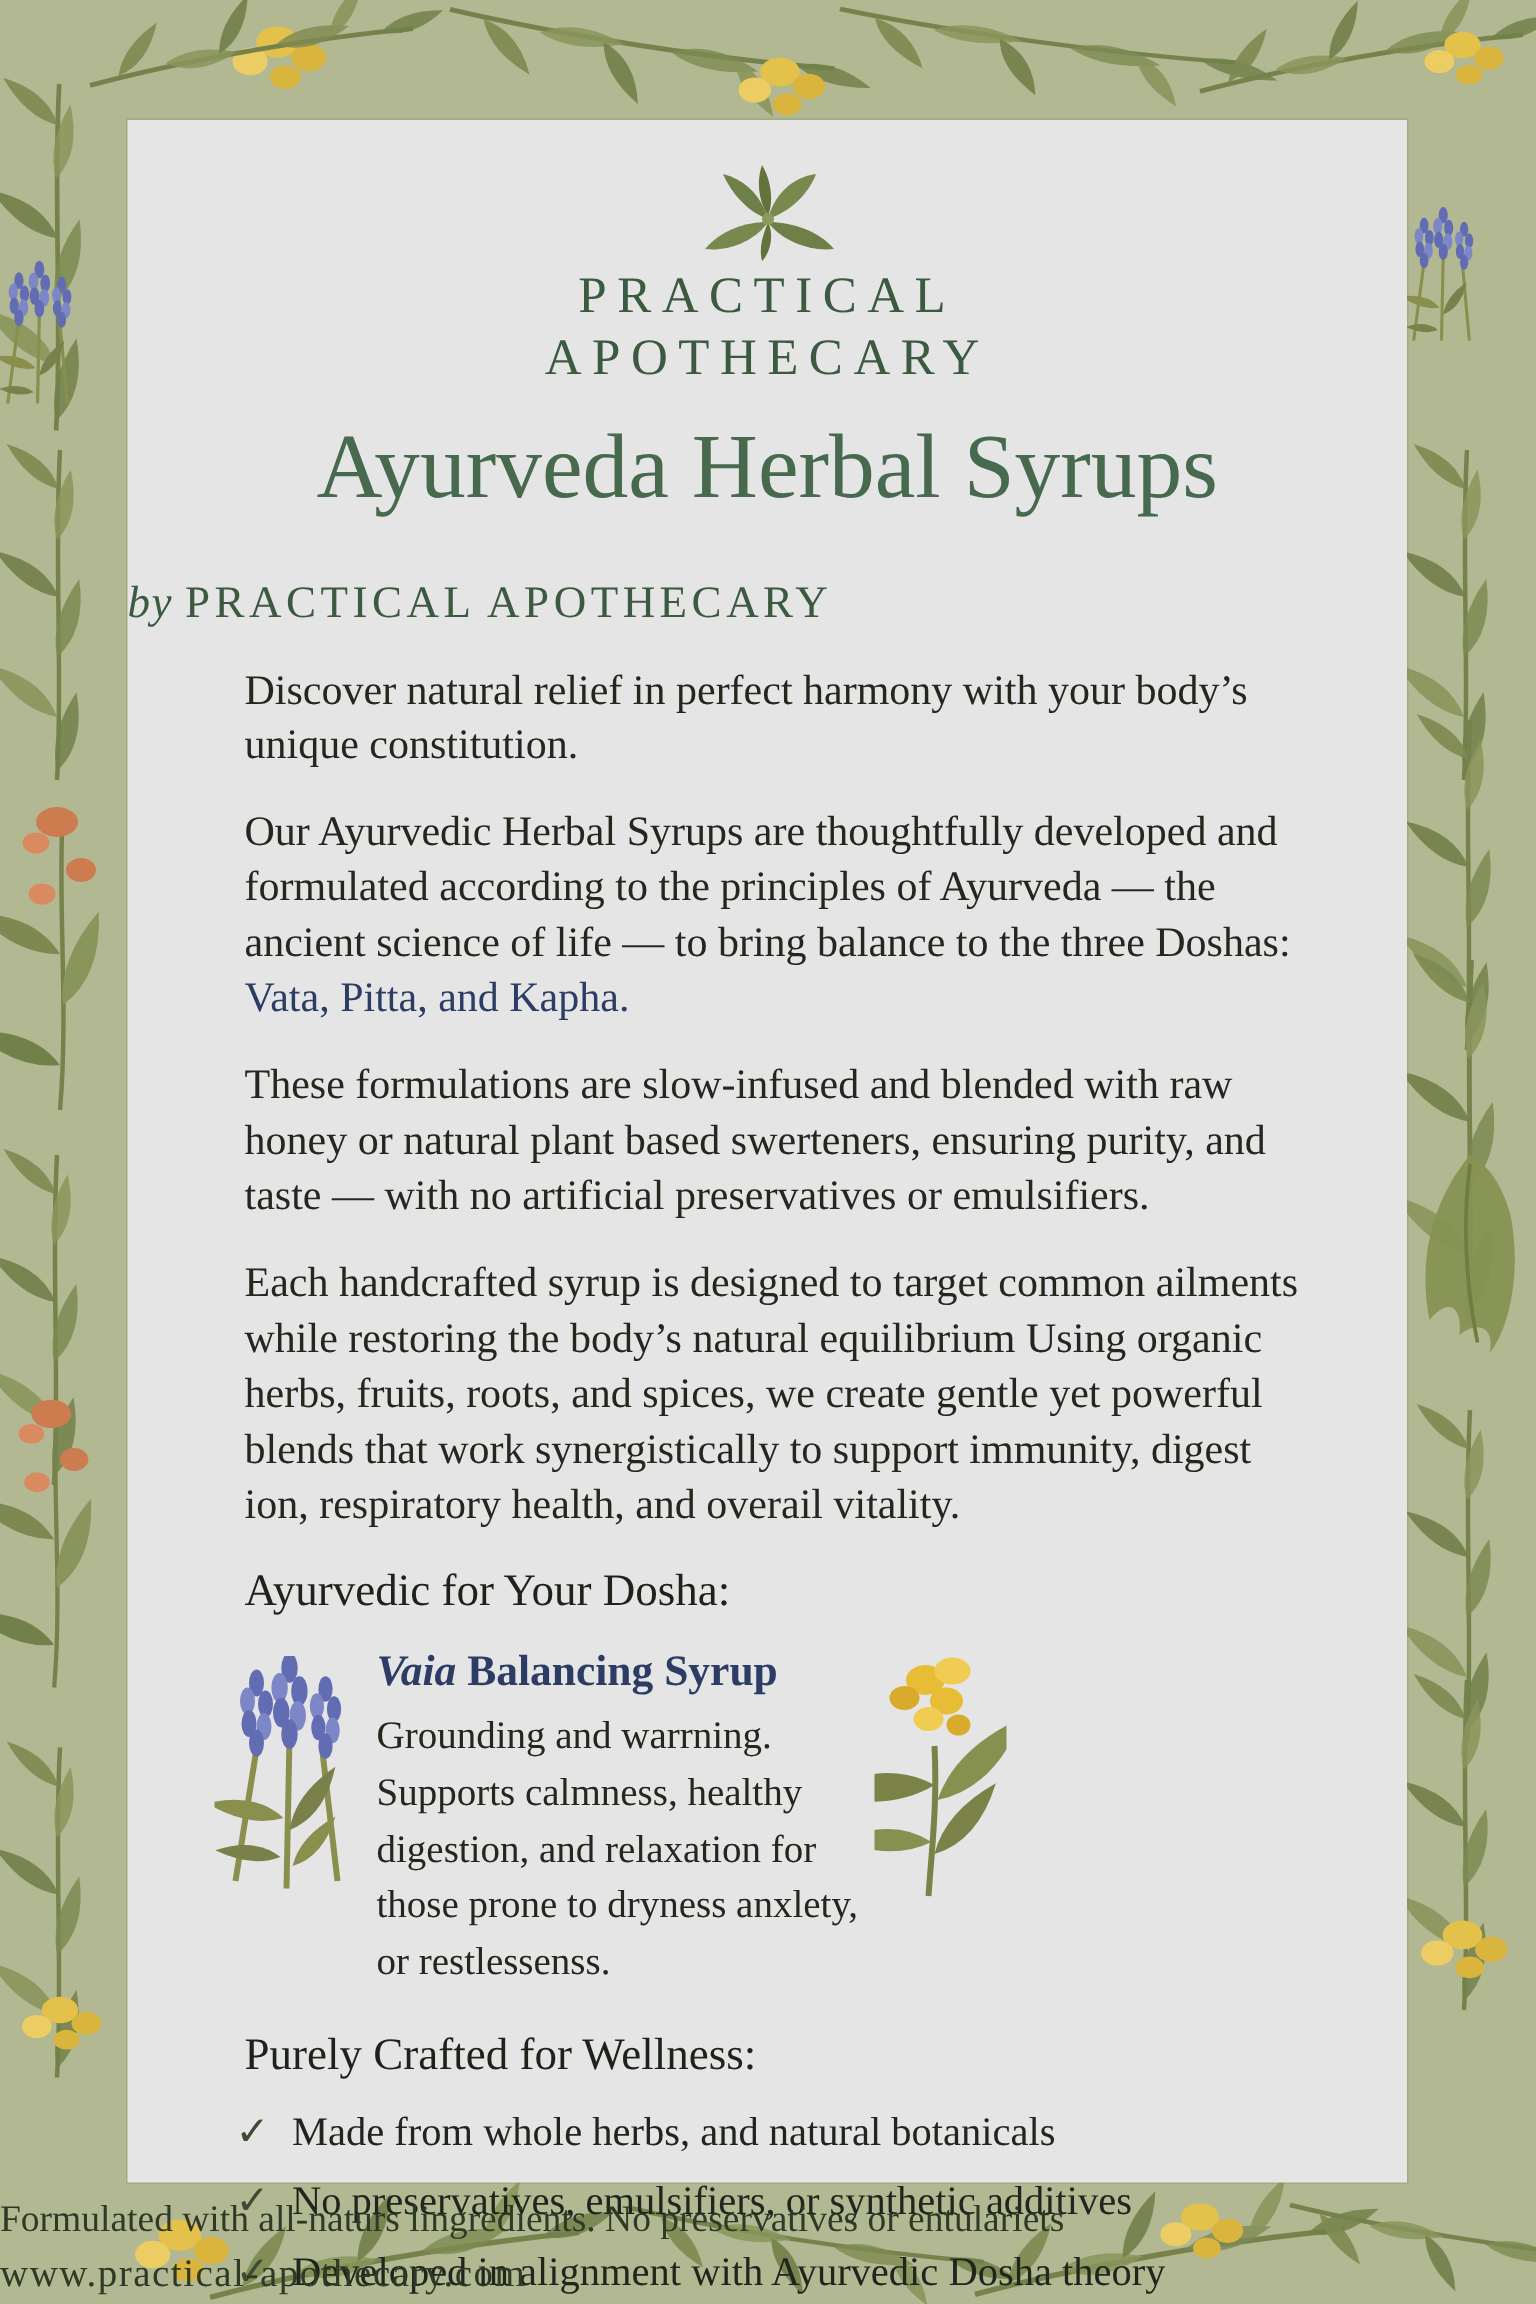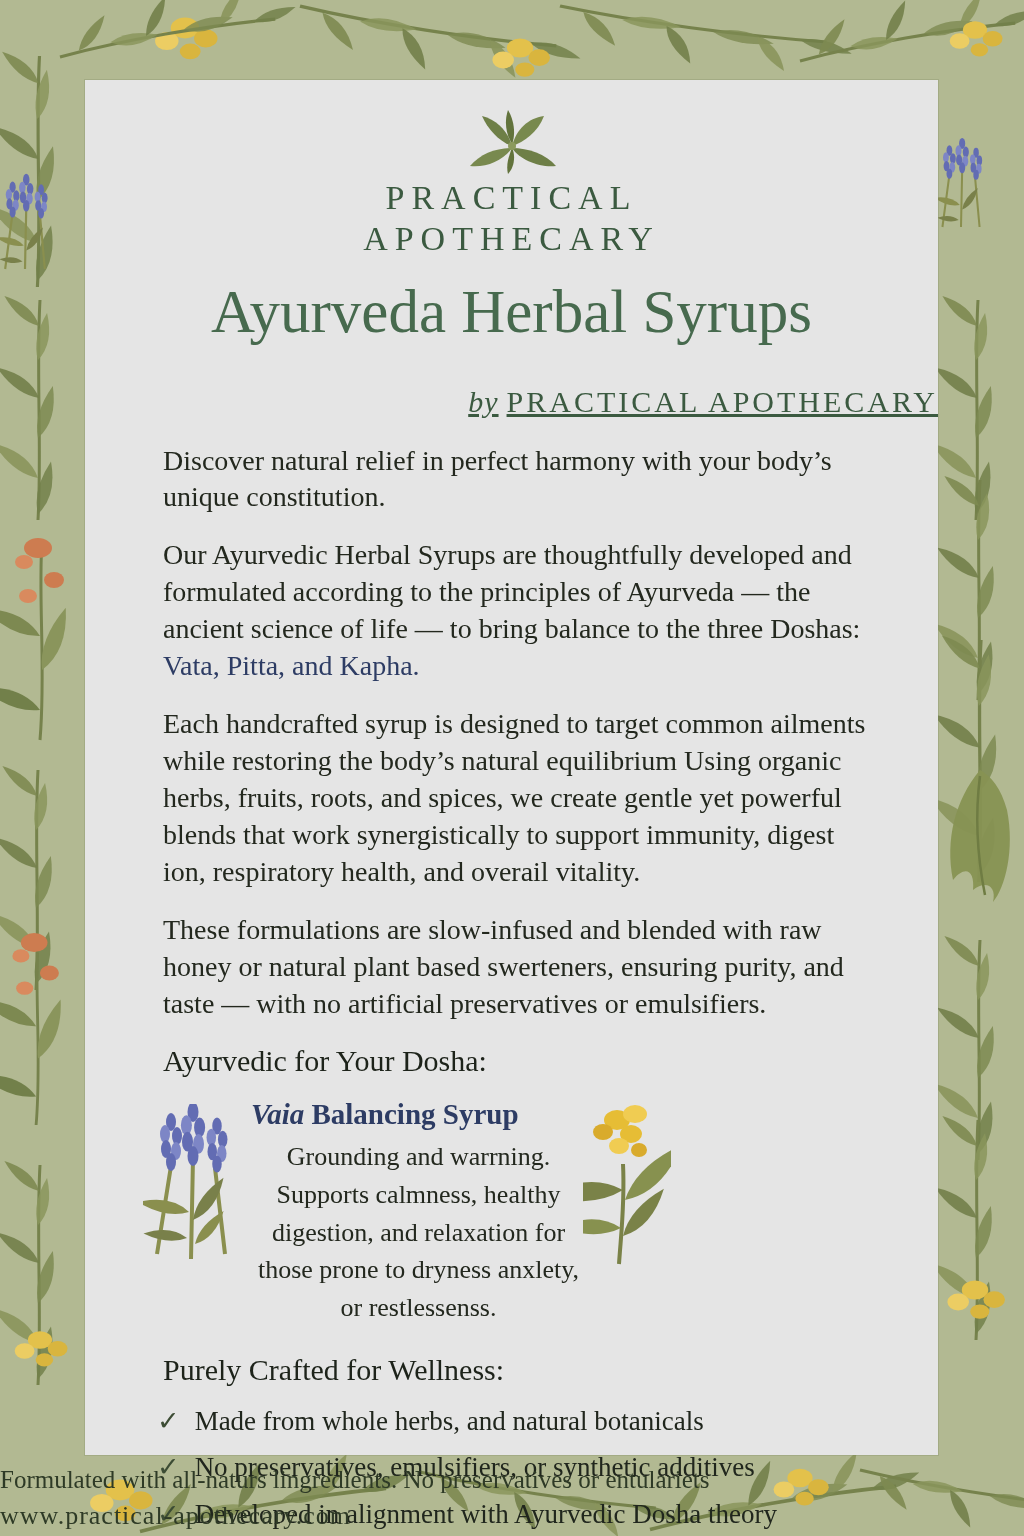--- a/index.html
+++ b/index.html
@@ -20,42 +20,41 @@
   .emblem{display:block;margin:30px auto 4px;width:112px;height:64px;}
   .brand{
     text-align:center;color:#3b5a40;font-size:34px;line-height:1.2;
     letter-spacing:7px;font-weight:500;
   }
   .page-title{
     text-align:center;color:#476a4e;font-size:61px;line-height:1.05;
     margin-top:20px;font-weight:500;
   }
   .subtitle{
-    text-align:right;color:#3b5a40;font-size:30px;margin-top:12px;
+    text-align:left;color:#3b5a40;font-size:30px;margin-top:12px;
     letter-spacing:3px;
-    text-decoration:underline;
   }
   .subtitle .by{font-style:italic;letter-spacing:1px;text-transform:lowercase;margin-right:8px;}
   .copy{margin:24px 55px 0 78px;color:#23281e;font-size:28px;line-height:1.32;}
   .copy p{margin:0 0 21px 0;}
   .accent-navy{color:#2d3c64;display:block;}
   .section-heading{
     margin:6px 0 0 78px;color:#1d231a;font-size:30px;font-weight:500;
   }
   .dosha-row{display:flex;margin:20px 30px 0 58px;}
   .dosha-col{display:flex;align-items:flex-start;}
   .dosha-col.vata{width:440px;}
   .dosha-col.kapha{width:395px;}
   .dosha-icon{flex:0 0 auto;margin-top:6px;}
   .dosha-text{margin-left:12px;}
   .dosha-title{font-size:29px;font-weight:bold;line-height:1.15;}
   .dosha-title.navy{color:#2d3c64;}
   .dosha-title.rust{color:#a33d1e;}
   .dosha-title .nm{font-style:italic;}
-  .dosha-desc{font-size:26px;line-height:1.45;color:#23281e;margin-top:7px;text-align:center;}
+  .dosha-desc{font-size:26px;line-height:1.45;color:#23281e;margin-top:7px;}
   .vata .dosha-desc{width:335px;}
   .kapha .dosha-desc{width:315px;}
   .wellness-heading{margin-top:26px;}
   .check-list{margin:16px 0 0 72px;list-style:none;padding:0;}
   .check-item{display:flex;gap:15px;font-size:27px;color:#20261d;margin-bottom:10px;line-height:1.35;}
   .check-glyph{color:#3c4c34;font-size:27px;}
   .page-footer{
     position:absolute;left:0;right:0;top:1466px;z-index:2;
     text-align:left;color:#2e3a26;
   }
@@ -184,22 +183,22 @@
 
     <h1 class="page-title">Ayurveda Herbal Syrups</h1>
 
     <div class="subtitle">
       <span class="by">by</span><span>PRACTICAL APOTHECARY</span>
     </div>
 
     <div class="copy">
       <p>Discover natural relief in perfect harmony with your body’s unique constitution.</p>
       <p><span>Our Ayurvedic Herbal Syrups are thoughtfully developed and formulated according to the principles of Ayurveda — the ancient science of life — to bring balance to the three Doshas:</span><span class="accent-navy">Vata, Pitta, and Kapha.</span></p>
+      <p>These formulations are slow-infused and blended with raw honey or natural plant based swerteners, ensuring purity, and taste — with no artificial preservatives or emulsifiers.</p>
       <p>Each handcrafted syrup is designed to target common ailments while restoring the body’s natural equilibrium  Using organic herbs, fruits, roots, and spices, we create gentle yet powerful blends that work synergistically to support immunity, digest ion, respiratory health, and overail vitality.</p>
-      <p>These formulations are slow-infused and blended with raw honey or natural plant based swerteners, ensuring purity, and taste — with no artificial preservatives or emulsifiers.</p>
     </div>
 
     <h2 class="section-heading">Ayurvedic for Your Dosha:</h2>
 
     <div class="dosha-row">
 
       <div class="dosha-col vata">
         <svg class="dosha-icon" width="96" height="165" viewBox="0 0 96 165" aria-hidden="true">
           <path d="M28 62 L14 150 M50 54 L48 155 M72 64 L82 150" fill="none" stroke="#8a8f4e" stroke-width="4"></path>
           <g>

